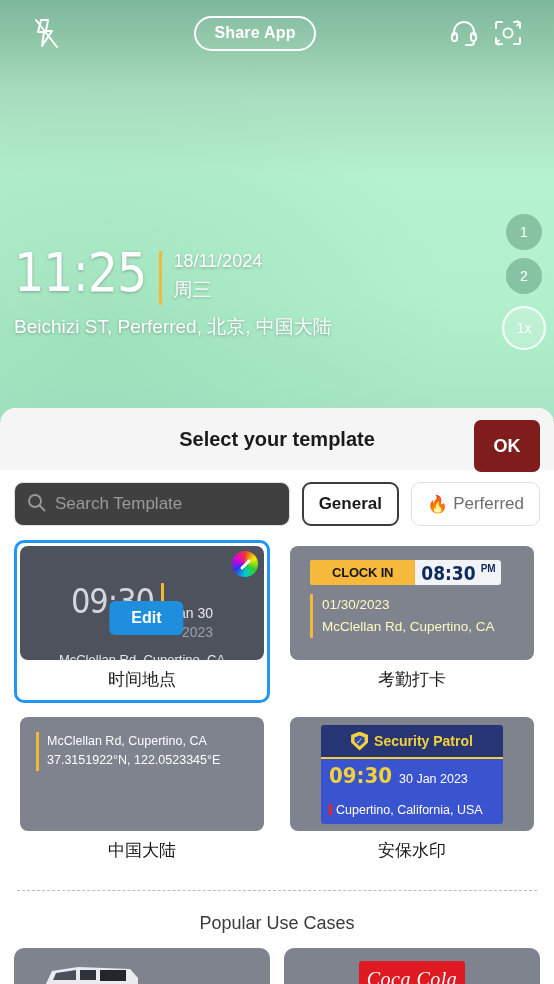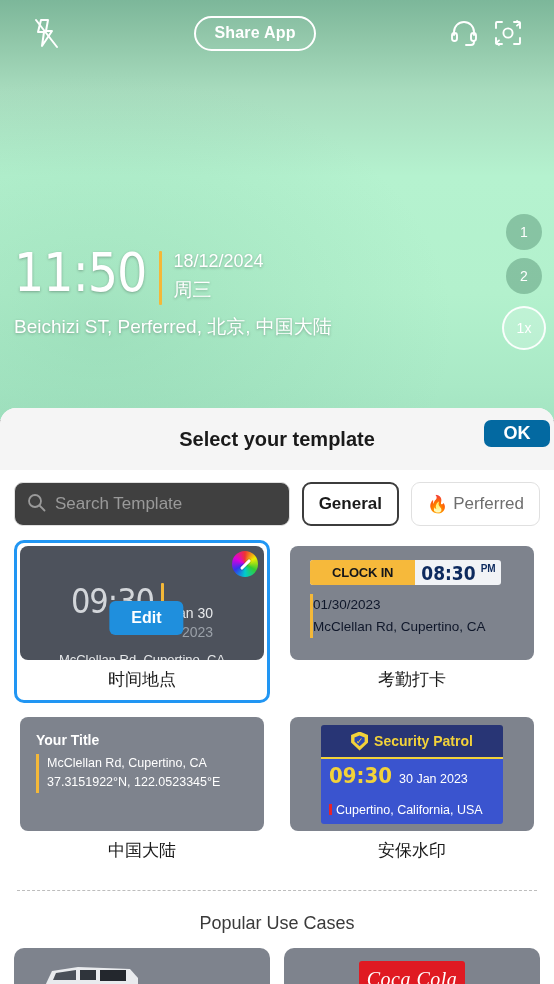--- a/index.html
+++ b/index.html
@@ -138,23 +138,23 @@
     display: flex; align-items: center; justify-content: center;
     background: #f5f5f5;
   }
   .sheet-title {
     font-size: 20px;
     font-weight: bold;
     color: #1a1a1a;
   }
   .ok-button {
     position: absolute;
-    right: 4px; top: 12px;
-    width: 66px; height: 27px;
-    background: #0369a1;
+    right: 14px; top: 12px;
+    width: 66px; height: 52px;
+    background: #7f1d1d;
     color: #ffffff;
     font-size: 18px;
     font-weight: bold;
     border: none;
     border-radius: 7px;
     display: flex; align-items: center; justify-content: center;
     cursor: pointer;
     font-family: inherit;
   }
 
@@ -306,21 +306,22 @@
     font-size: 19px;
     font-weight: bold;
     padding: 0 5px 0 6px;
     display: flex; align-items: center;
     font-family: "DejaVu Sans Condensed", "Liberation Sans Narrow", "Liberation Sans", sans-serif;
   }
   .clockin-mer { font-size: 10px; font-weight: bold; color: #0d2a5e; align-self: flex-start; padding: 3px 5px 0 0; }
   .p2-lines {
     margin-top: 9px;
     border-left: 3px solid #f4b838;
-    color: #0f172a;
+    padding-left: 9px;
+    color: #fef9c3;
   }
   .p2-lines div { font-size: 13.5px; line-height: 1.62; }
 
   
   .p3 { background: #7e838d; }
   .p3-inner { position: absolute; left: 16px; top: 15px; right: 10px; color: #ffffff; }
   .p3-title { font-size: 14px; font-weight: bold; margin-bottom: 6px; }
   .p3-lines {
     border-left: 3px solid #f4b838;
     padding-left: 8px;
@@ -451,24 +452,24 @@
         <path d="M27 19 v5 a1 1 0 0 1 -1 1 h-5"></path>
         <circle cx="15" cy="14" r="4.6"></circle>
         <path d="M24 2 l2.8 2.2 -2.8 2.4"></path>
         <path d="M6 26 l-2.8 -2.2 2.8 -2.4"></path>
       </svg>
     </div>
   </div>
 
   <div class="watermark">
     <div class="wm-row">
-      <div class="wm-time">11:50</div>
+      <div class="wm-time">11:25</div>
       <div class="wm-bar"></div>
       <div class="wm-right">
-        <div class="wm-date">18/12/2024</div>
+        <div class="wm-date">18/11/2024</div>
         <div class="wm-day">周三</div>
       </div>
     </div>
     <div class="wm-loc">Beichizi ST, Perferred, 北京, 中国大陆</div>
   </div>
 
   <div class="rightstack">
     <div class="ctrl-btn">1</div>
     <div class="ctrl-btn">2</div>
     <div class="ctrl-zoom">1x</div>
@@ -536,21 +537,20 @@
                 <div>McClellan Rd, Cupertino, CA</div>
               </div>
             </div>
           </div>
           <div class="tpl-label">考勤打卡</div>
         </div>
 
         <div class="tpl-card">
           <div class="tpl-preview p3">
             <div class="p3-inner">
-              <div class="p3-title">Your Title</div>
               <div class="p3-lines">
                 <div>McClellan Rd, Cupertino, CA</div>
                 <div>37.3151922°N, 122.0523345°E</div>
               </div>
             </div>
           </div>
           <div class="tpl-label">中国大陆</div>
         </div>
 
         <div class="tpl-card">

